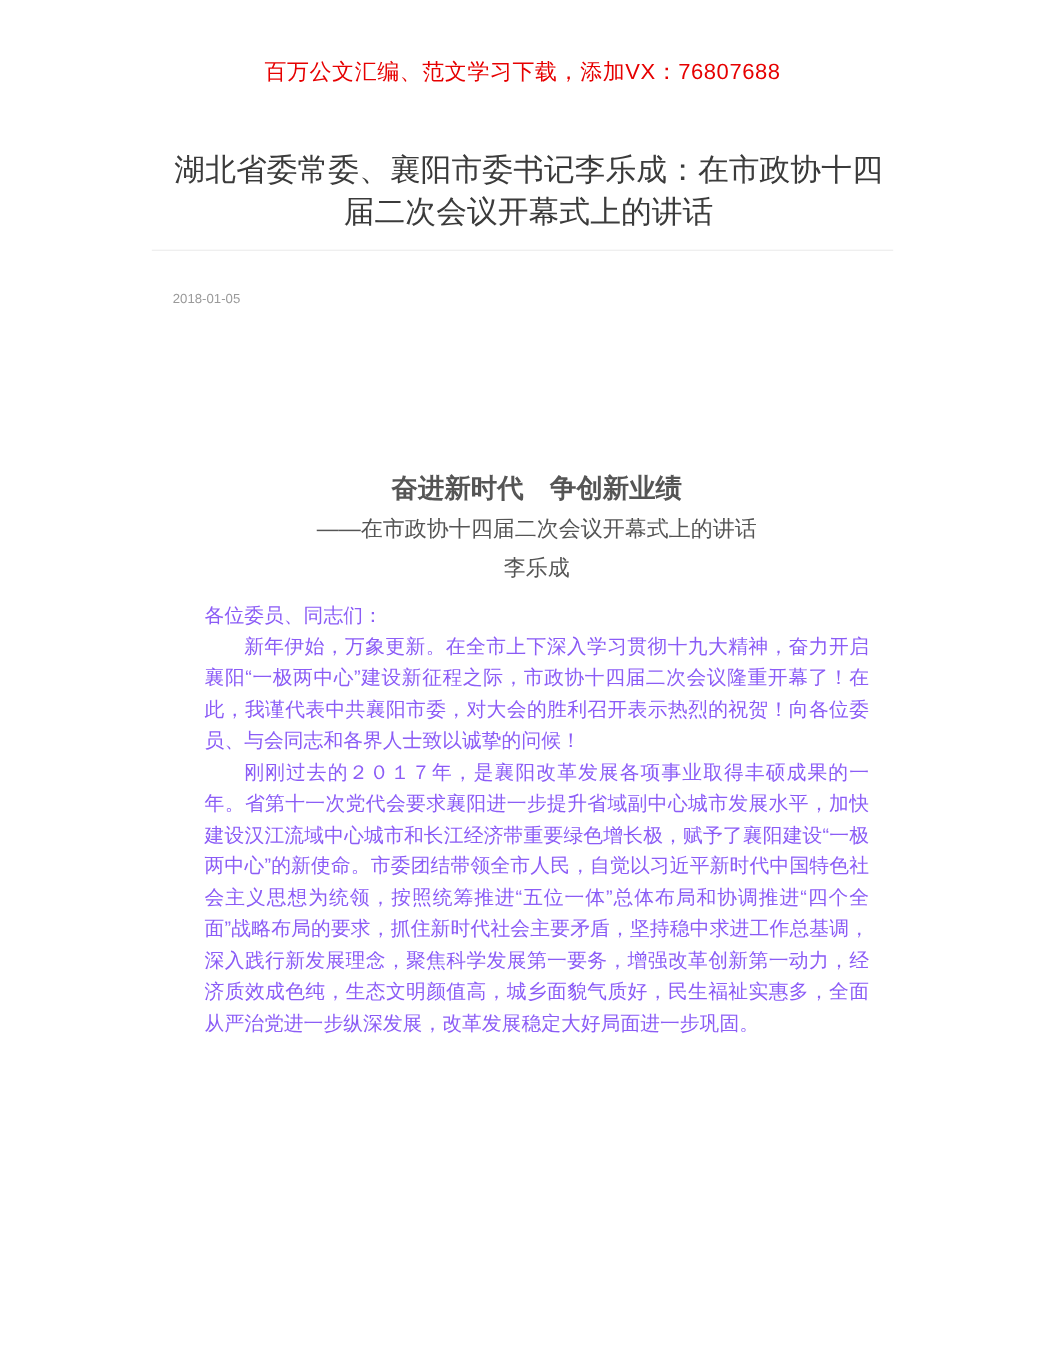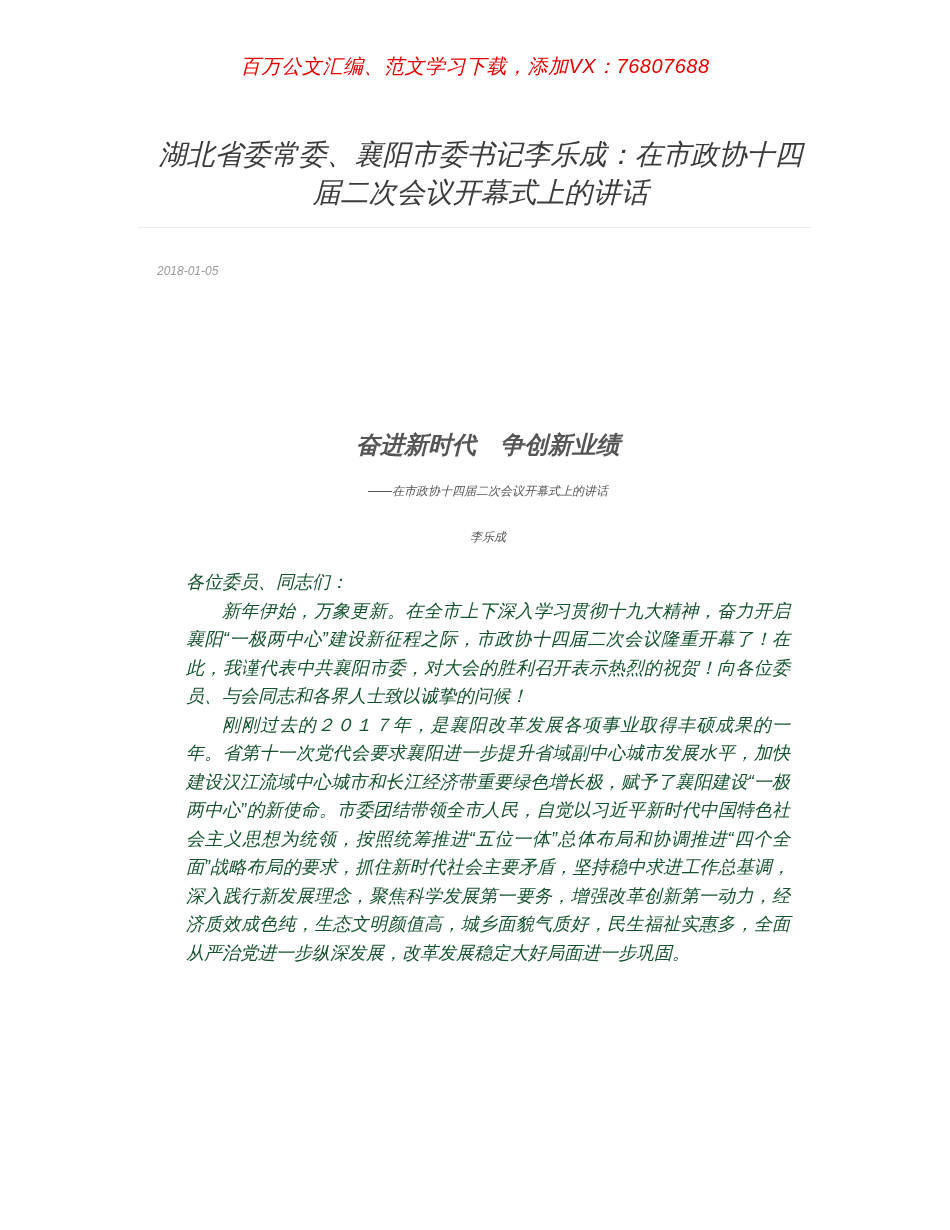--- a/index.html
+++ b/index.html
@@ -9,21 +9,20 @@
     height: 1230px;
     background: #ffffff;
     overflow: hidden;
     font-family: "Liberation Sans", "DejaVu Sans", sans-serif;
   }
   .page {
     position: relative;
     width: 950px;
     height: 1096px;
     background: #ffffff;
-    font-style: italic;
   }
   .banner {
     padding-top: 54px;
     text-align: center;
     font-size: 20px;
     line-height: 24px;
     color: #e60000;
     letter-spacing: 0.5px;
   }
   .article {
@@ -60,31 +59,31 @@
   .doc-heading {
     text-align: center;
     font-size: 24px;
     font-weight: 700;
     line-height: 30px;
     color: #555555;
     margin: 0;
   }
   .doc-centerline {
     text-align: center;
-    font-size: 12px;
+    font-size: 20px;
     font-weight: 400;
     line-height: 30px;
     color: #555555;
-    margin: 16px;
+    margin: 6px;
   }
   .doc-body {
     margin-top: 13px;
     font-size: 18px;
     line-height: 28.5px;
-    color: #14532d;
+    color: #8b5cf6;
     text-align: justify;
   }
   .doc-body p {
     margin: 0;
     text-indent: 2em;
   }
   .doc-body p.salutation {
     text-indent: 0;
   }
 </style>

